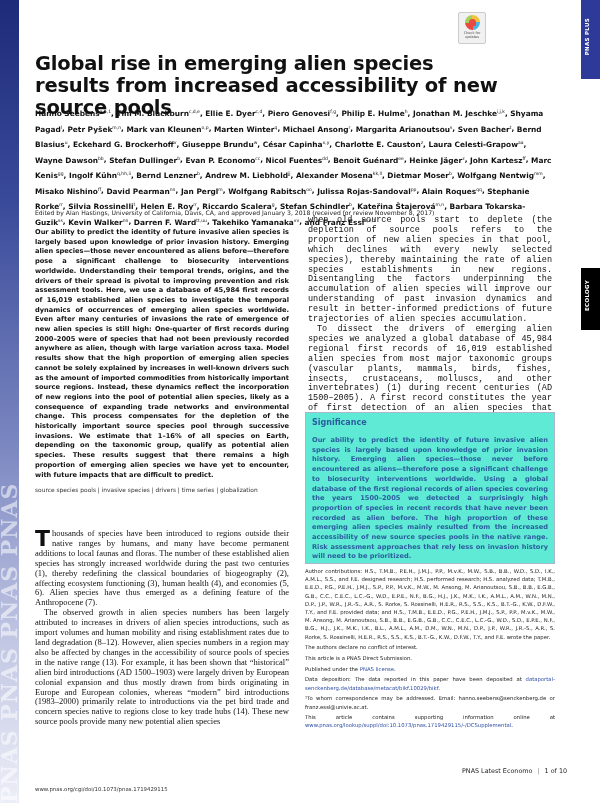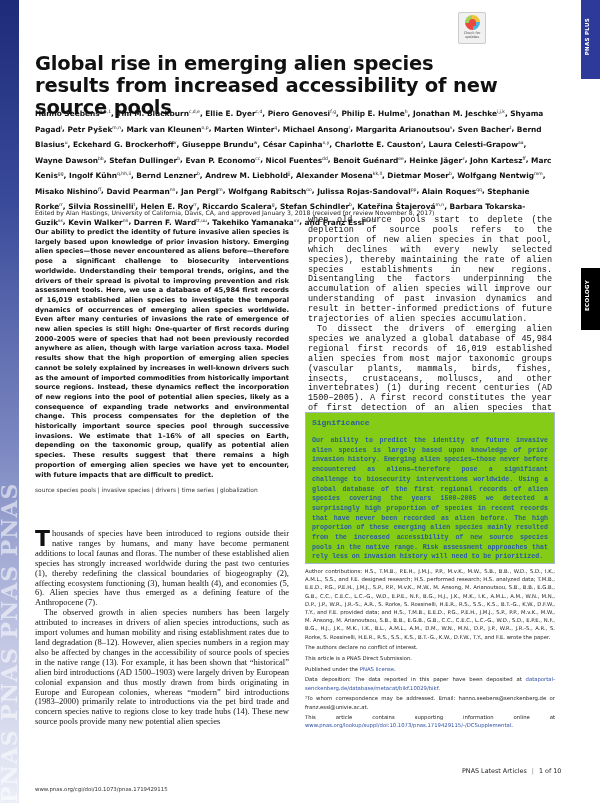--- a/index.html
+++ b/index.html
@@ -23,21 +23,21 @@
   .edited { position:absolute; left:35px; top:209px; width:520px; font-size:6.1px; color:#222; }
   .abstract { position:absolute; left:35px; top:228px; width:254px; font-size:6.65px; line-height:9.7px; font-weight:bold; text-align:justify; color:#111; }
   .keywords { position:absolute; left:35px; top:487px; width:254px; font-size:5.9px; color:#333; }
   .body-left { position:absolute; left:35px; top:529px; width:254px; font-family:"Liberation Serif", serif; font-size:8.5px; line-height:9.9px; text-align:justify; color:#111; }
   .body-left p { margin:0; text-indent:9px; }
   .body-left p.first { text-indent:0; }
   .dropcap { float:left; font-family:"DejaVu Sans", sans-serif; font-weight:bold; font-size:22px; line-height:18px; margin:1px 2px 0 0; }
   .body-right { position:absolute; left:308px; top:216px; width:244px; font-family:Liberation Mono, monospace; font-size:8.5px; line-height:9.9px; text-align:justify; color:#111; }
   .body-right p { margin:0; text-indent:9px; }
   .body-right p.cont { text-indent:0; }
-  .sig-box { position:absolute; left:305px; top:412px; width:248px; height:150px; background:#84cc16; border:1px solid #a9b6cf;font-family:Liberation Mono, monospace; }
+  .sig-box { position:absolute; left:305px; top:412px; width:248px; height:150px; background:#5eead4; border:1px solid #a9b6cf; }
   .sig-title { position:absolute; left:6px; top:5px; font-size:8px; font-weight:bold; color:#2b5d9e; }
   .sig-text { position:absolute; left:6px; top:23px; width:236px; font-size:6.65px; line-height:9.7px; font-weight:bold; color:#2b5d9e; text-align:justify; }
   .notes { position:absolute; left:305px; top:567px; width:250px; font-size:5.3px; line-height:8.2px; color:#222; }
   .notes p { margin:0 0 2.5px 0; text-align:justify; }
   .notes a { color:#2f4fa6; text-decoration:none; }
   .footer-left { position:absolute; left:35px; top:786px; font-size:5.4px; color:#333; }
   .footer-right { position:absolute; left:462px; top:767px; font-size:6.4px; color:#222; }
   .footer-right .sep { color:#888; margin:0 5px; }
   .footer-right .pg { font-weight:normal; }
 </style>
@@ -90,14 +90,14 @@
   <p>The authors declare no conflict of interest.</p>
   <p>This article is a PNAS Direct Submission.</p>
   <p><span>Published under the </span><a>PNAS license</a><span>.</span></p>
   <p><span>Data deposition: The data reported in this paper have been deposited at </span><a>dataportal-senckenberg.de/database/metacat/bikf.10029/bikf</a><span>.</span></p>
   <p>¹To whom correspondence may be addressed. Email: hanno.seebens@senckenberg.de or franz.essl@univie.ac.at.</p>
   <p><span>This article contains supporting information online at </span><a>www.pnas.org/lookup/suppl/doi:10.1073/pnas.1719429115/-/DCSupplemental</a><span>.</span></p>
 </div>
 
 <div class="footer-left">www.pnas.org/cgi/doi/10.1073/pnas.1719429115</div>
 <div class="footer-right">
-  <span>PNAS Latest Articles</span><span class="sep">|</span><span class="pg">1 of 10</span>
+  <span>PNAS Latest Economo</span><span class="sep">|</span><span class="pg">1 of 10</span>
 </div>
 
 </body></html>

